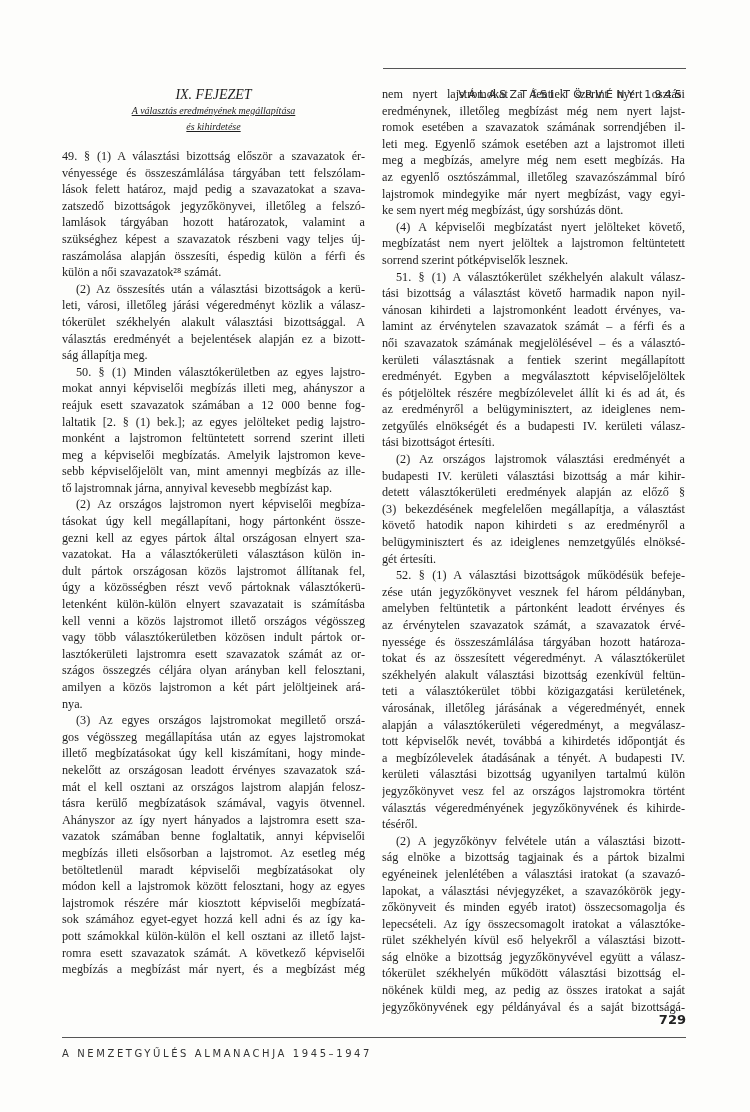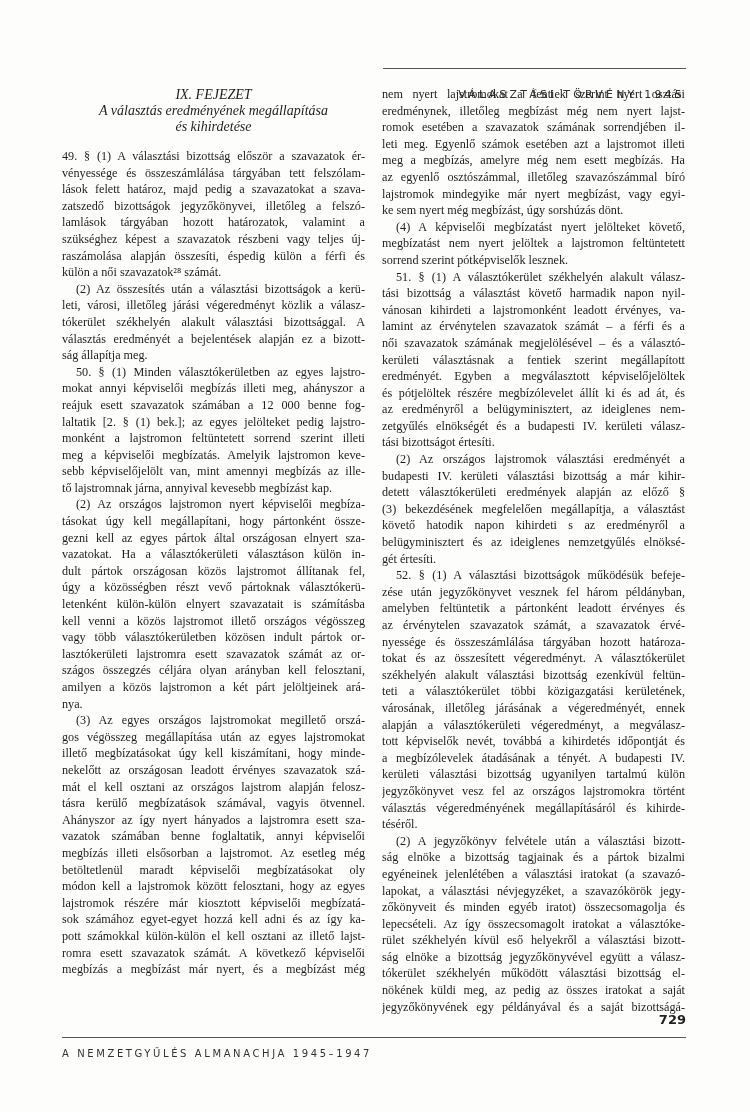--- a/index.html
+++ b/index.html
@@ -18,21 +18,21 @@
     position: absolute; top: 86px; width: 303px;
     font-size: 12.2px; line-height: 16.6px;
   }
   .col.left { left: 62px; }
   .col.right { left: 382px; }
   .line { display: block; white-space: nowrap; text-align: justify; text-align-last: justify; height: 16.6px; overflow: hidden; }
   .line.last { text-align-last: left; }
   .line.indent { padding-left: 14px; }
   .chapter { text-align: center; font-style: italic; margin-bottom: 13px; }
   .chapter .num { font-size: 14px; line-height: 17px; display: block; }
-  .chapter .title { font-size: 14px; line-height: 16px; display: block; }
+  .chapter .title { font-size: 10px; line-height: 16px; display: block; text-decoration: underline; }
   .rule-bottom { position: absolute; top: 1037px; left: 62px; width: 624px; height: 1px; background: #555; }
   .footer-left {
     position: absolute; top: 1048px; left: 62px;
     font-family: "DejaVu Sans", sans-serif; font-size: 10px; letter-spacing: 2.6px; color: #333;
   }
   .footer-right {
     position: absolute; top: 1012px; left: 640px; width: 46px; text-align: right;
     font-family: "DejaVu Sans", sans-serif; font-size: 13px; font-weight: bold; color: #222;
   }
 </style>
@@ -140,21 +140,21 @@
       <span class="line">nyessége és összeszámlálása tárgyában hozott határoza-</span>
       <span class="line">tokat és az összesített végeredményt. A választókerület</span>
       <span class="line">székhelyén alakult választási bizottság ezenkívül feltün-</span>
       <span class="line">teti a választókerület többi közigazgatási kerületének,</span>
       <span class="line">városának, illetőleg járásának a végeredményét, ennek</span>
       <span class="line">alapján a választókerületi végeredményt, a megválasz-</span>
       <span class="line">tott képviselők nevét, továbbá a kihirdetés időpontját és</span>
       <span class="line">a megbízólevelek átadásának a tényét. A budapesti IV.</span>
       <span class="line">kerületi választási bizottság ugyanilyen tartalmú külön</span>
       <span class="line">jegyzőkönyvet vesz fel az országos lajstromokra történt</span>
-      <span class="line">választás végeredményének megállapításáról és kihirde-</span>
+      <span class="line">választás végeredményének jegyzőkönyvének és kihirde-</span>
       <span class="line last">téséről.</span>
       <span class="line indent">(2) A jegyzőkönyv felvétele után a választási bizott-</span>
       <span class="line">ság elnöke a bizottság tagjainak és a pártok bizalmi</span>
       <span class="line">egyéneinek jelenlétében a választási iratokat (a szavazó-</span>
       <span class="line">lapokat, a választási névjegyzéket, a szavazókörök jegy-</span>
       <span class="line">zőkönyveit és minden egyéb iratot) összecsomagolja és</span>
       <span class="line">lepecsételi. Az így összecsomagolt iratokat a választóke-</span>
       <span class="line">rület székhelyén kívül eső helyekről a választási bizott-</span>
       <span class="line">ság elnöke a bizottság jegyzőkönyvével együtt a válasz-</span>
       <span class="line">tókerület székhelyén működött  választási bizottság el-</span>

